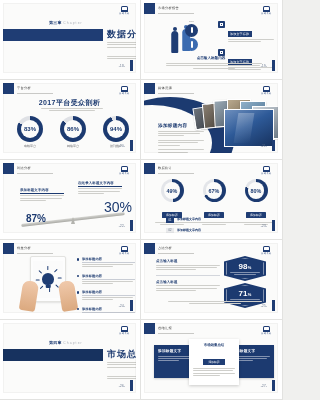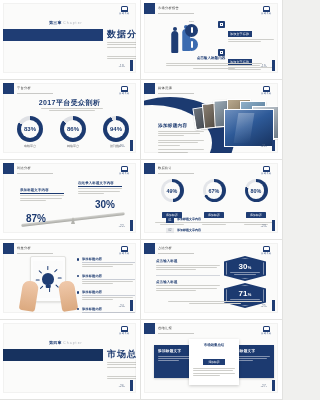--- a/index.html
+++ b/index.html
@@ -282,21 +282,21 @@
     border-radius: 1.5px;
   }
   .fulcrum {
     position: absolute; left: 68px; top: 54px;
     width: 0; height: 0;
     border-left: 2.6px solid transparent;
     border-right: 2.6px solid transparent;
     border-bottom: 7px solid #b3b3ae;
   }
   .pct-l { position: absolute; left: 23px; top: 50px; font-size: 10px; font-weight: bold; color: #1c3a70; }
-  .pct-r { position: absolute; left: 92px; top: 36px; font-size: 10px; font-weight: bold; color: #1c3a70; }
+  .pct-r { position: absolute; left: 101px; top: 36px; font-size: 14px; font-weight: normal; color: #1c3a70; }
 
   
   .donuts6 { position: absolute; left: 11px; top: 16px; width: 118px; display: flex; justify-content: space-between; }
   .dn6 { width: 34px; text-align: center; }
   .dring6 {
     width: 23px; height: 23px; border-radius: 50%;
     margin: 0 auto; position: relative;
     display: flex; align-items: center; justify-content: center;
   }
   .dring6:after {
@@ -797,21 +797,21 @@
           <div class="lines">
               <div class="ln" style="width:100%"></div>
               <div class="ln" style="width:96%"></div>
               <div class="ln" style="width:62%"></div>
             </div>
         </div>
       </div>
 
       <div class="hexwrap">
         <div class="hex">
-          <span class="hexnum"><span>30</span><i>%</i></span>
+          <span class="hexnum"><span>98</span><i>%</i></span>
           <div class="hexsub lines">
               <div class="ln" style="width:100%"></div>
               <div class="ln" style="width:74%;margin:0 auto"></div>
             </div>
         </div>
         <div class="hex">
           <span class="hexnum"><span>71</span><i>%</i></span>
           <div class="hexsub lines">
               <div class="ln" style="width:100%"></div>
               <div class="ln" style="width:74%;margin:0 auto"></div>

